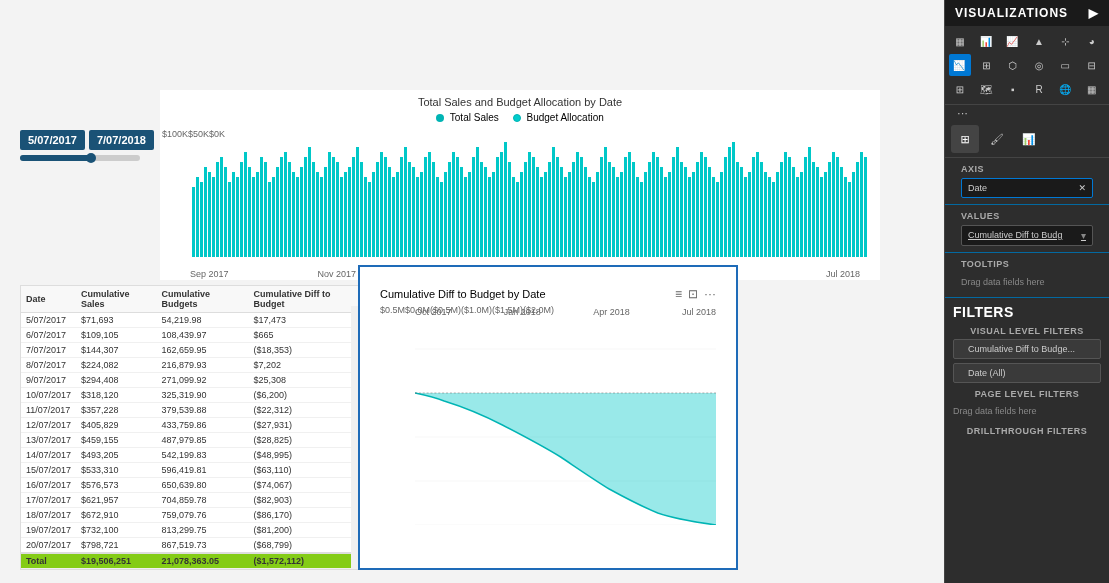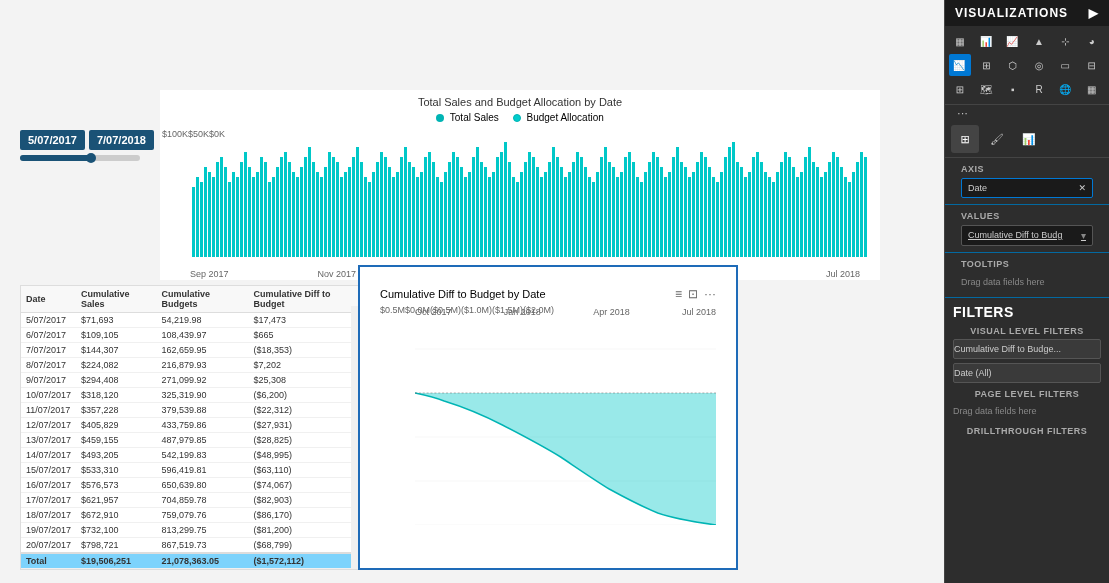--- a/index.html
+++ b/index.html
@@ -140,21 +140,21 @@
     }
     .data-table td {
       padding: 2px 5px;
       border-bottom: 1px solid #f0f0f0;
       color: #333;
       font-size: 9px;
     }
     .data-table .total-row td {
       font-weight: 700;
       border-top: 2px solid #ddd;
-      background: #7dd3fc;
+      background: #84cc16;
     }
     .table-scroll-indicator {
       position: absolute;
       right: 0;
       top: 20px;
       bottom: 0;
       width: 8px;
       background: #f0f0f0;
     }
 
@@ -332,21 +332,21 @@
       font-weight: 700;
       letter-spacing: 0.5px;
       margin-bottom: 6px;
       text-transform: uppercase;
     }
     .filter-item {
       background: #3a3a3a;
       border: 1px solid #555;
       color: #ccc;
       font-size: 9px;
-      padding: 4px 0;
+      padding: 4px 14px;
       border-radius: 2px;
       margin-bottom: 4px;
       cursor: pointer;
     }
     .filter-label {
       color: #aaa;
       font-size: 9px;
       font-weight: 600;
       letter-spacing: 0.5px;
       margin: 6px 0 3px 0;

